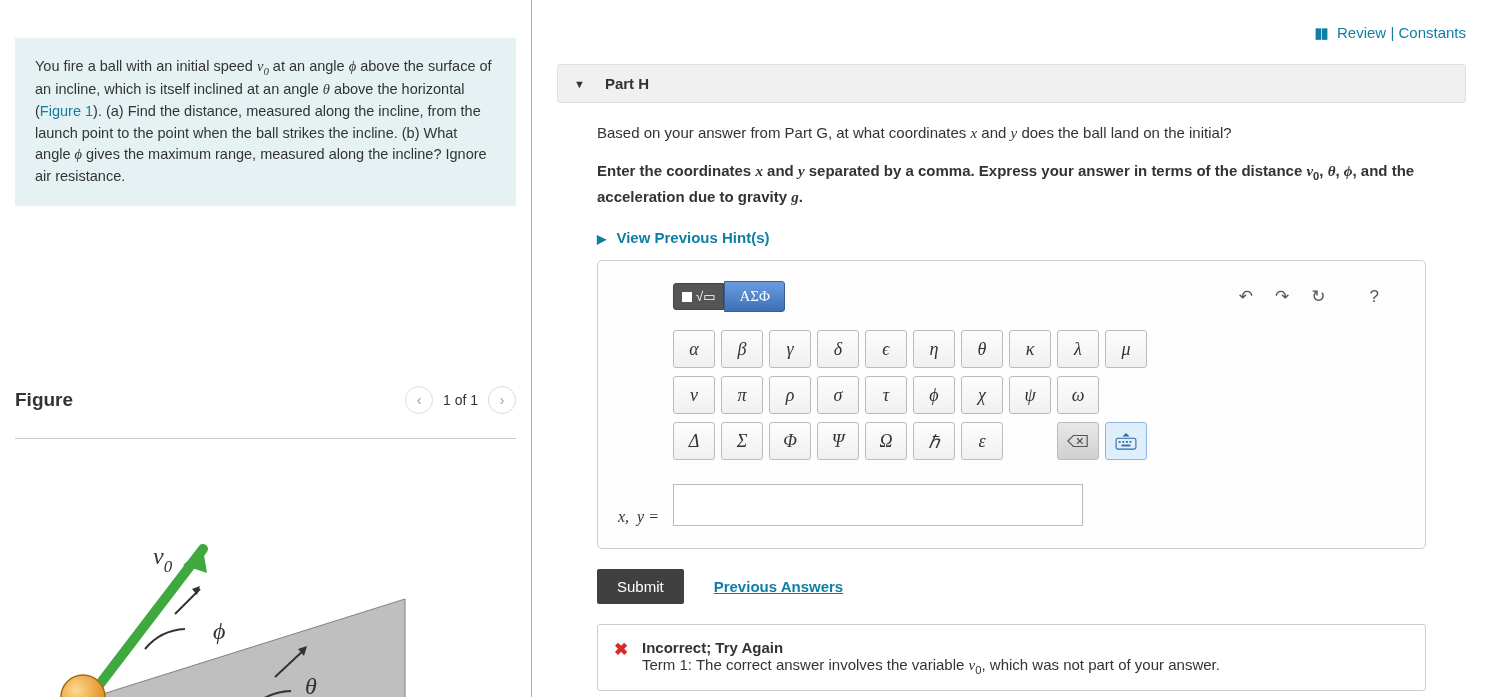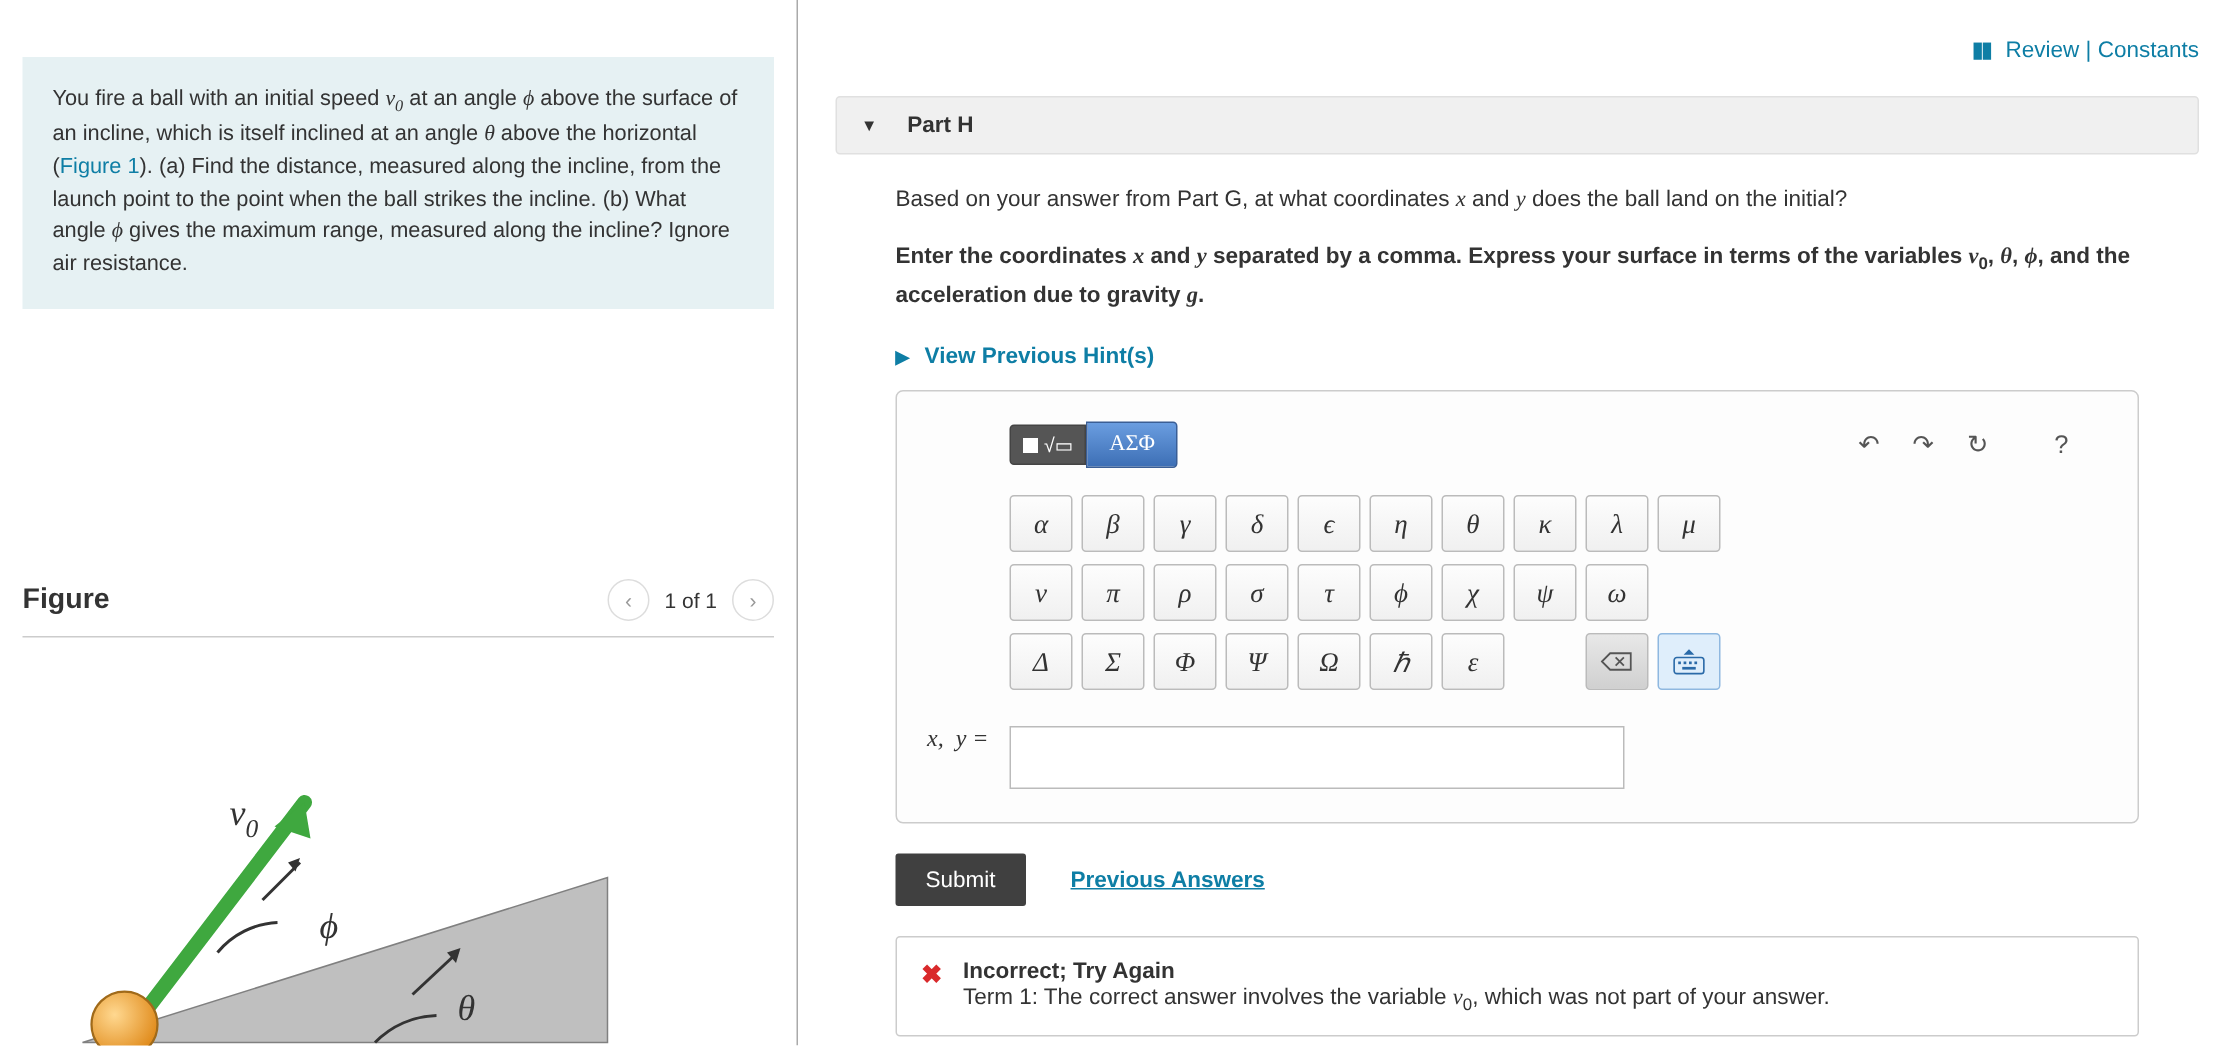--- a/index.html
+++ b/index.html
@@ -32,21 +32,21 @@
     line-height: 1.5;
     color: #333;
     font-size: 14.5px;
   }
   .figure-link { color: #0e7ea5; }
   .figure-header {
     display: flex;
     justify-content: space-between;
     align-items: center;
     border-bottom: 1px solid #ccc;
-    padding-bottom: 10px;
+    padding-bottom: 24px;
     margin-top: 180px;
     gap: 28px;
   }
   .figure-title { font-size: 19px; font-weight: bold; }
   .figure-nav { display: flex; align-items: center; gap: 10px; }
   .nav-btn {
     width: 28px; height: 28px; border-radius: 50%;
     border: 1px solid #ddd; background: #fff; color: #999;
     display: flex; align-items: center; justify-content: center;
     font-size: 14px; cursor: pointer;
@@ -126,21 +126,21 @@
     font-family: 'Times New Roman', serif;
     font-style: italic;
     font-size: 18px;
     cursor: pointer;
     color: #333;
   }
   .key.spacer { border: none; background: none; cursor: default; }
   .key.bksp { background: linear-gradient(#e8e8e8,#d0d0d0); }
   .key.keyb { background: #dfeefb; border-color:#8fb8e0; }
   .key svg { width: 22px; height: 18px; }
-  .input-row { display: flex; align-items: flex-start; margin-top: 24px; }
+  .input-row { display: flex; align-items: flex-end; margin-top: 24px; }
   .input-label { font-family: 'Times New Roman', serif; font-style: italic; font-size: 16px; min-width: 55px; }
   .answer-input {
     width: 410px; height: 42px;
     border: 1px solid #bbb;
     background: #fff;
     padding: 0 8px;
     font-size: 15px;
   }
   .submit-row { margin-top: 20px; display: flex; align-items: center; gap: 30px; }
   .submit-btn {
@@ -219,21 +219,21 @@
     <div class="part-header">
       <span class="tri">▼</span>
       <span>Part H</span>
     </div>
 
     <div class="question-body">
       <div class="question-text">
         <span>Based on your answer from Part G, at what coordinates </span><span class="mi">x</span><span> and </span><span class="mi">y</span><span> does the ball land on the initial?</span>
       </div>
       <div class="instruction">
-        <span>Enter the coordinates </span><span class="mi">x</span><span> and </span><span class="mi">y</span><span> separated by a comma. Express your surface in terms of the variables </span><span class="mi">v</span><sub>0</sub><span>, </span><span class="mi">θ</span><span>, </span><span class="mi">ϕ</span><span>, and the acceleration due to gravity </span><span class="mi">g</span><span>.</span>
+        <span>Enter the coordinates </span><span class="mi">x</span><span> and </span><span class="mi">y</span><span> separated by a comma. Express your answer in terms of the distance </span><span class="mi">v</span><sub>0</sub><span>, </span><span class="mi">θ</span><span>, </span><span class="mi">ϕ</span><span>, and the acceleration due to gravity </span><span class="mi">g</span><span>.</span>
       </div>
 
       <div class="hints">
         <span class="tri">▶</span>
         <span>View Previous Hint(s)</span>
       </div>
 
       <div class="answer-box">
         <div class="toolbar-top">
           <div class="tab-math">

